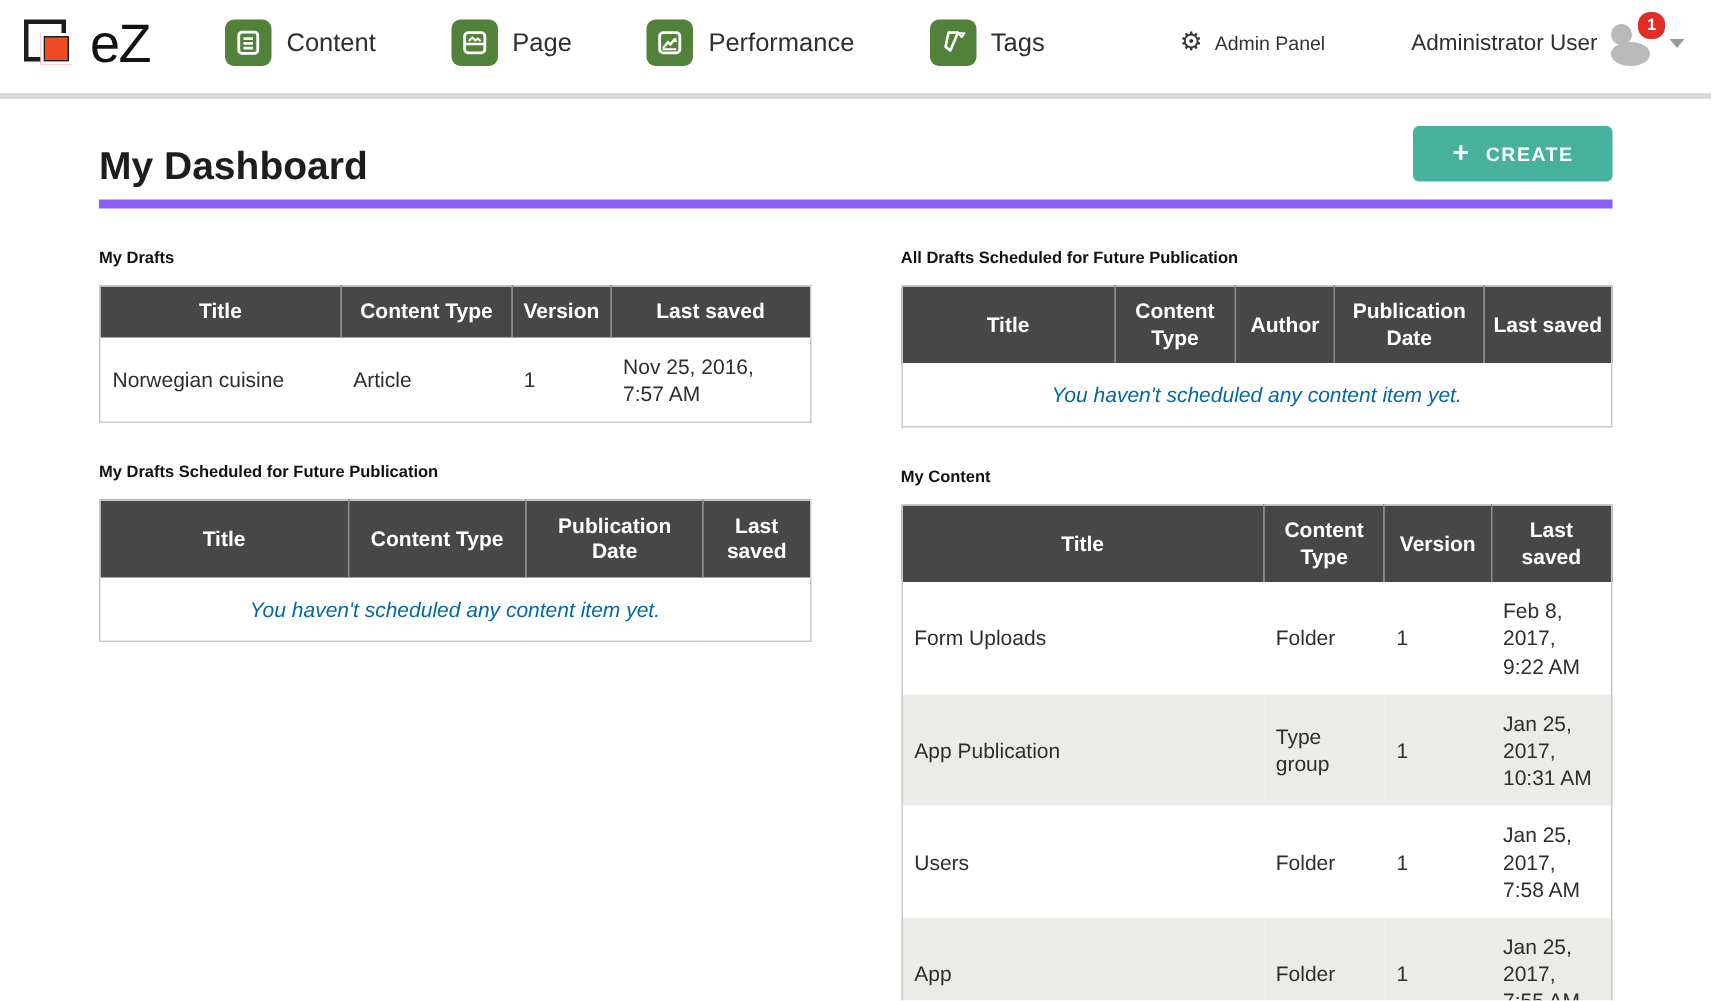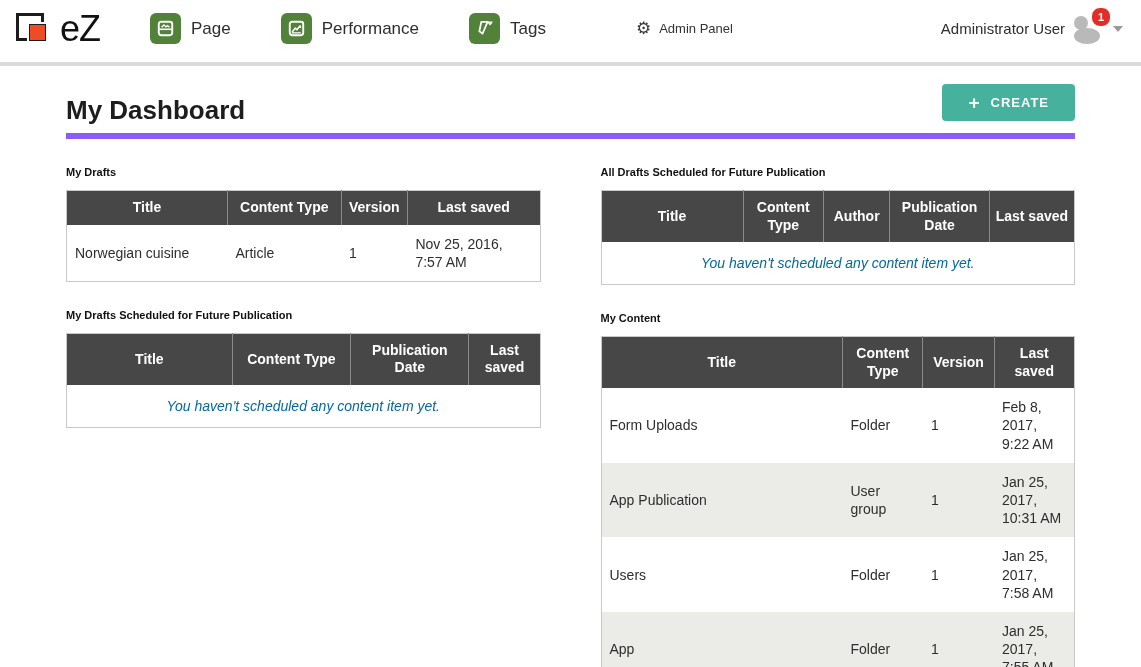--- a/index.html
+++ b/index.html
@@ -57,20 +57,31 @@
         <span class="logo-sq-black"></span>
         <span class="logo-sq-orange"></span>
       </span>
       <span class="logo-text">eZ</span>
     </div>
 
     <div class="nav">
       <div class="nav-item">
         <span class="nav-icon">
           <svg width="19" height="19" viewBox="0 0 24 24">
+              <rect x="4" y="3" width="16" height="18" rx="3" fill="none" stroke="#fff" stroke-width="2.4"></rect>
+              <line x1="8" y1="8.5" x2="16" y2="8.5" stroke="#fff" stroke-width="2.2"></line>
+              <line x1="8" y1="12.5" x2="16" y2="12.5" stroke="#fff" stroke-width="2.2"></line>
+              <line x1="8" y1="16.5" x2="16" y2="16.5" stroke="#fff" stroke-width="2.2"></line>
+            </svg>
+        </span>
+        <span class="nav-label">Content</span>
+      </div>
+      <div class="nav-item">
+        <span class="nav-icon">
+          <svg width="19" height="19" viewBox="0 0 24 24">
               <rect x="3.5" y="3.5" width="17" height="17" rx="3" fill="none" stroke="#fff" stroke-width="2.4"></rect>
               <line x1="4" y1="13" x2="20" y2="13" stroke="#fff" stroke-width="2"></line>
               <path d="M7 10.5 l3 -3 l2.5 2.5 l2 -1.5 l2.5 2" fill="none" stroke="#fff" stroke-width="1.8"></path>
             </svg>
         </span>
         <span class="nav-label">Page</span>
       </div>
       <div class="nav-item">
         <span class="nav-icon">
           <svg width="19" height="19" viewBox="0 0 24 24">
@@ -233,21 +244,21 @@
                 </thead>
                 <tbody>
                   <tr>
                     <td>Form Uploads</td>
                     <td>Folder</td>
                     <td>1</td>
                     <td>Feb 8, 2017, 9:22 AM</td>
                   </tr>
                   <tr>
                     <td>App Publication</td>
-                    <td>User group</td>
+                    <td>Type group</td>
                     <td>1</td>
                     <td>Jan 25, 2017, 10:31 AM</td>
                   </tr>
                   <tr>
                     <td>Users</td>
                     <td>Folder</td>
                     <td>1</td>
                     <td>Jan 25, 2017, 7:58 AM</td>
                   </tr>
                   <tr>

